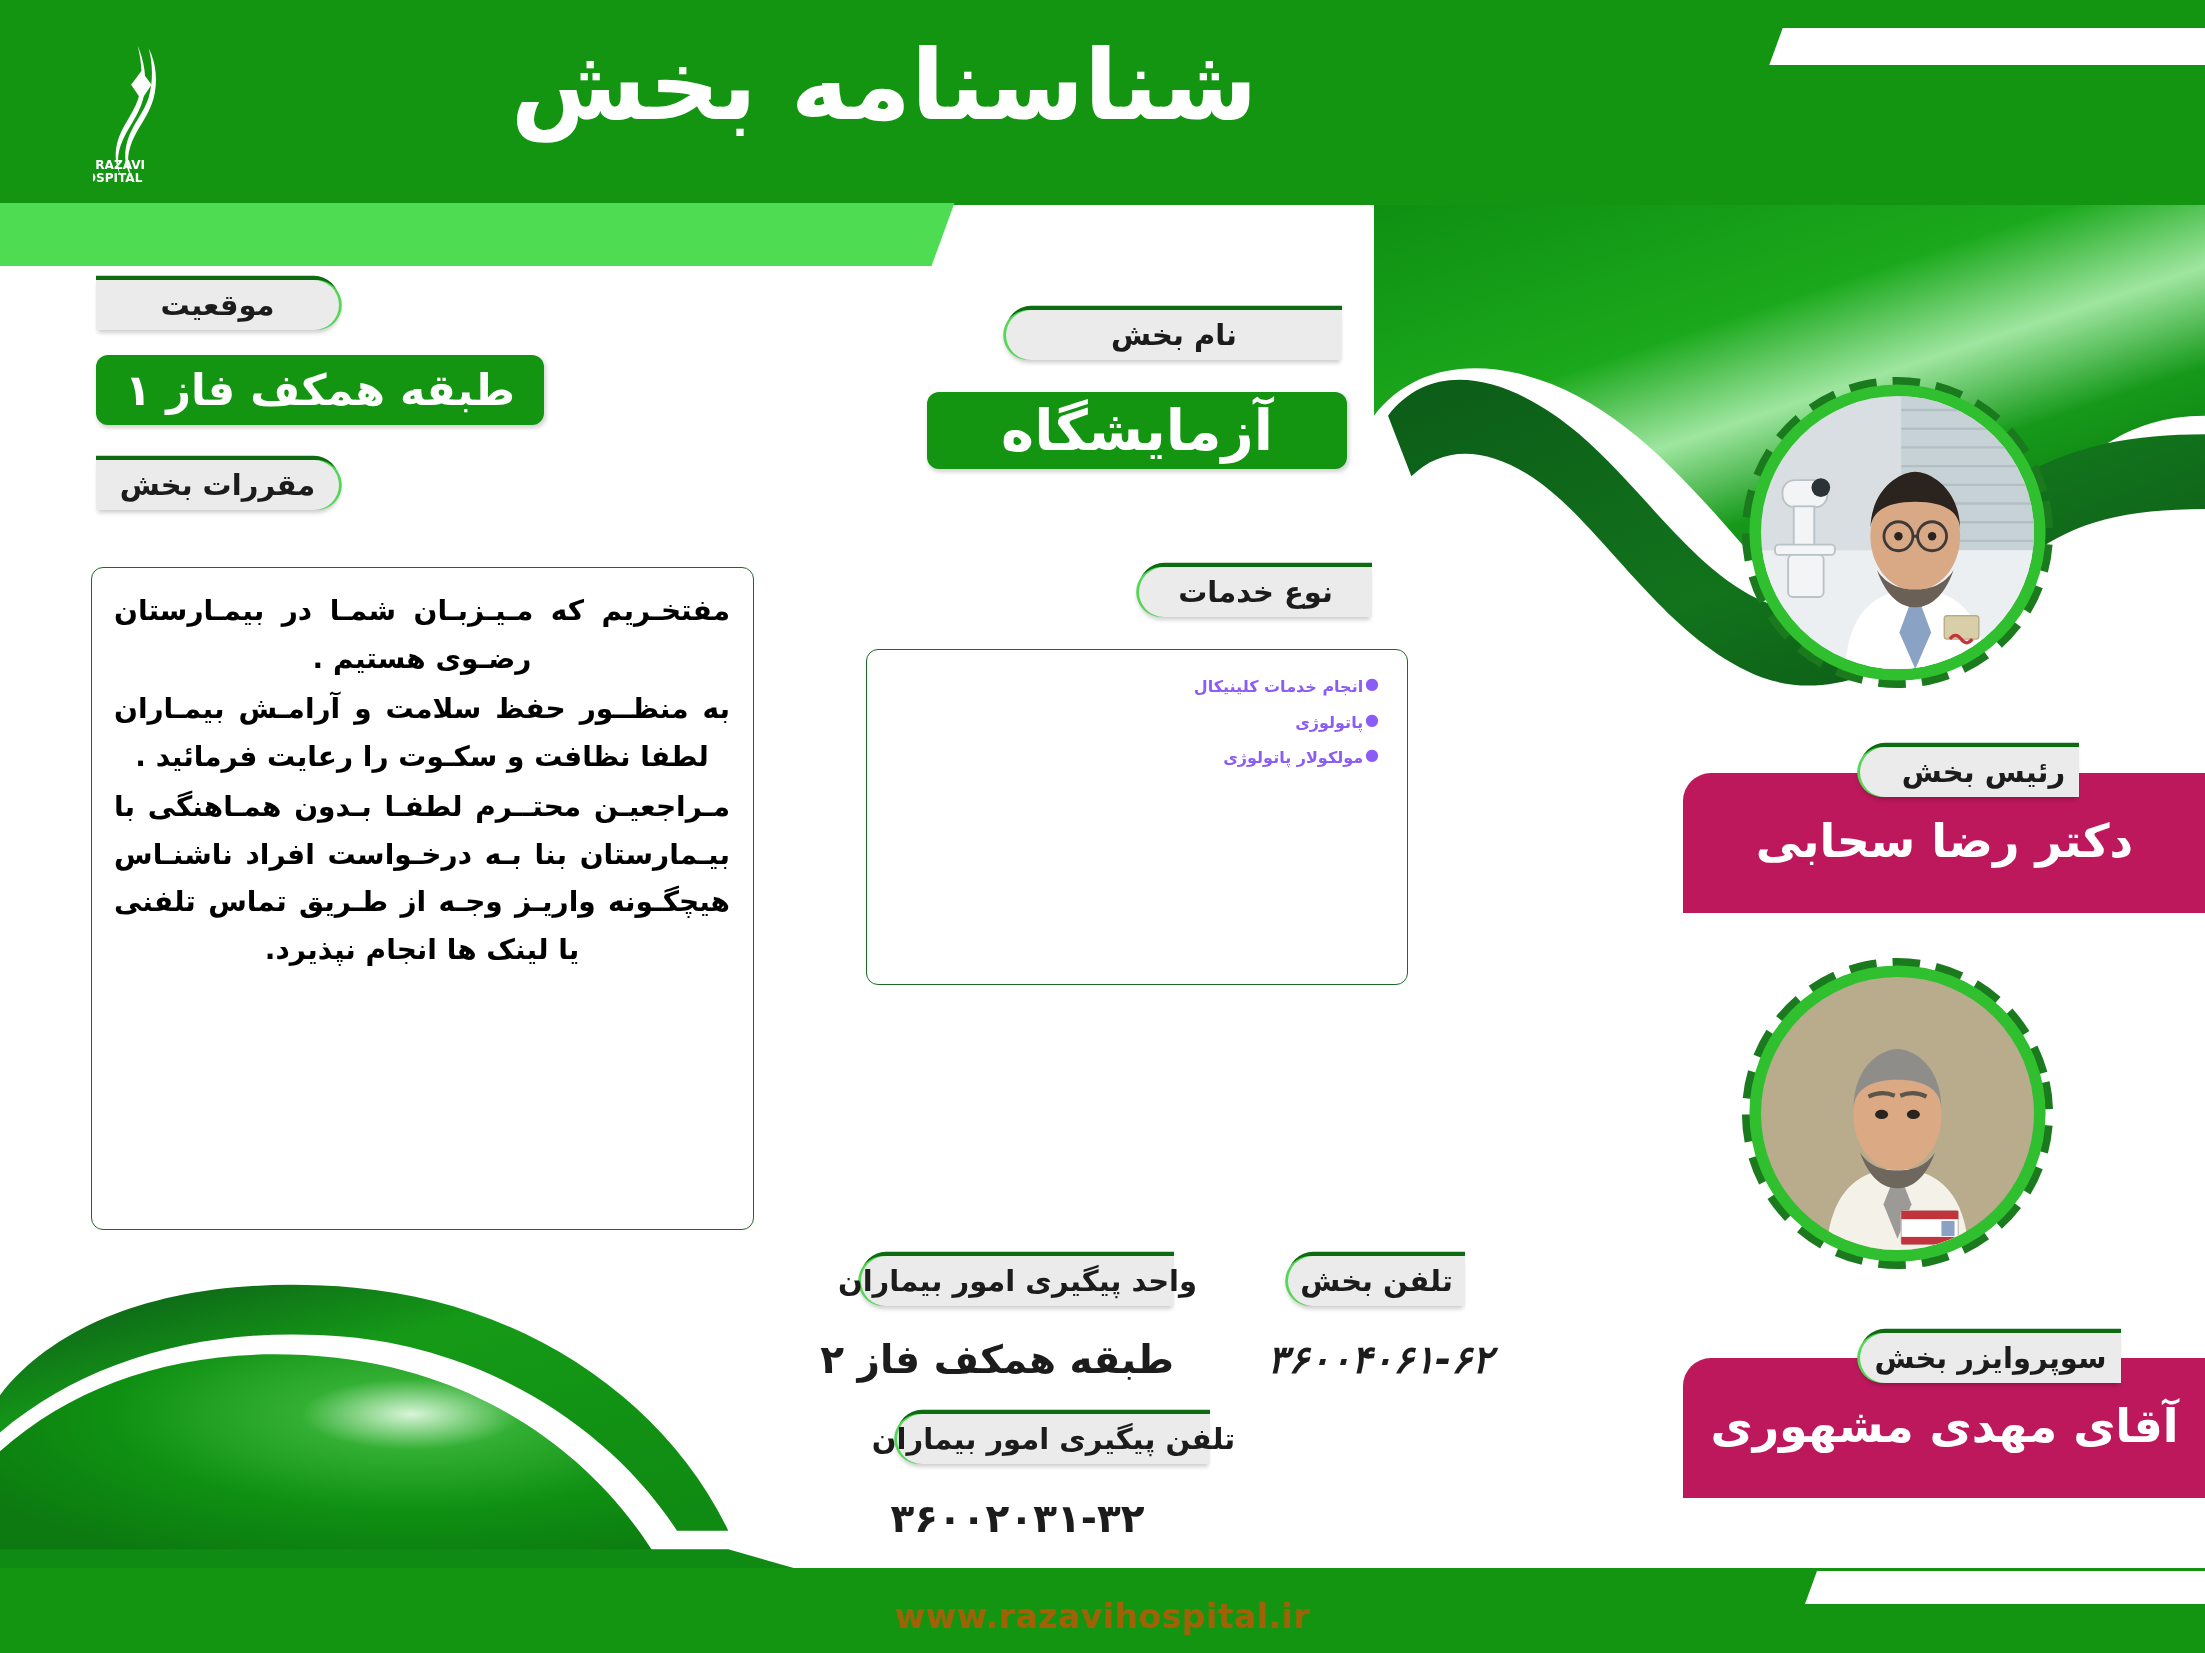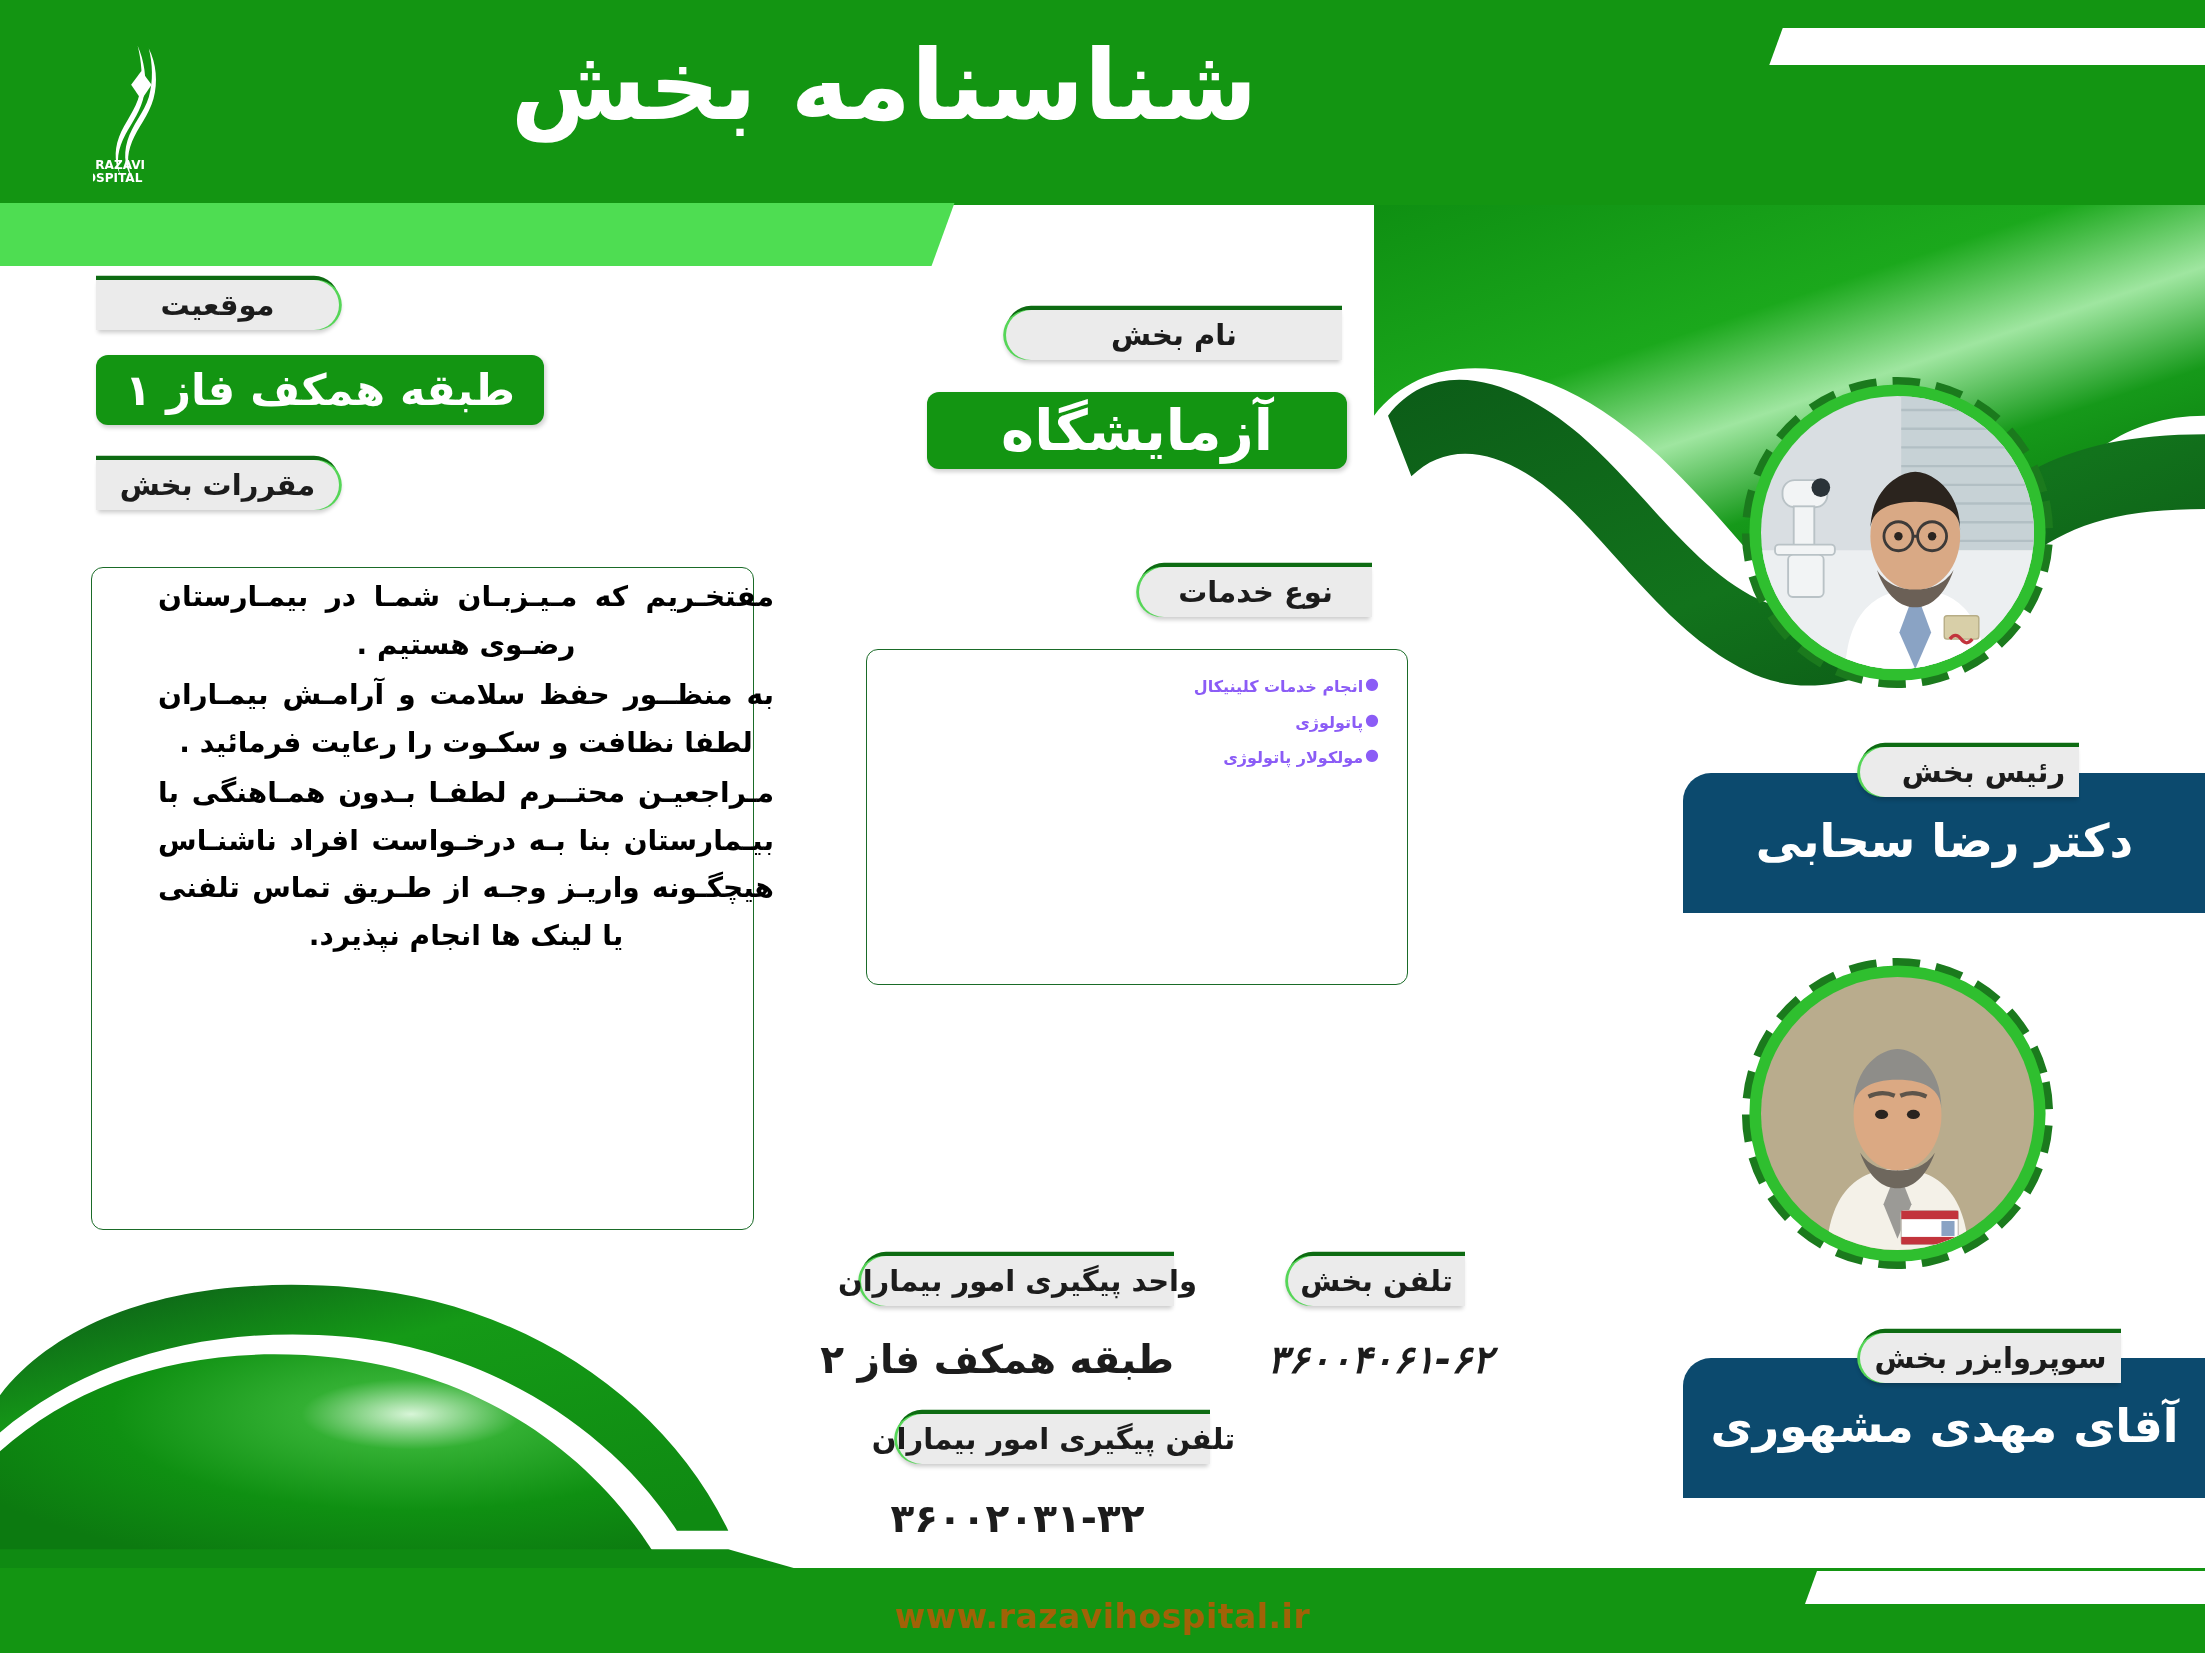--- a/index.html
+++ b/index.html
@@ -193,21 +193,21 @@
     left: 27px; top: 27px;
     width: 273px; height: 273px;
     border-radius: 50%;
     overflow: hidden;
   }
   .photo-inner svg { width: 100%; height: 100%; display: block; }
 
   
   .nameplate {
     position: absolute;
-    background: #0c4a6e;
+    background: #be185d;
     color: #ffffff;
     font-size: 46px;
     font-weight: 700;
     display: flex;
     align-items: center;
     justify-content: center;
     z-index: 9;
     white-space: nowrap;
     border-radius: 28px 0 0 0;
     letter-spacing: -0.5px;
@@ -317,21 +317,21 @@
   </div>
 
   <div class="pill" style="left:96px; top:280px; width:243px;">موقعیت</div>
 
   <div class="greenbox" style="left:96px; top:355px; width:448px; height:70px;">طبقه همکف فاز ۱</div>
 
   <div class="pill" style="left:96px; top:460px; width:243px;">مقررات بخش</div>
 
   <div class="panel" style="left:91px; top:567px; width:663px; height:663px;"></div>
 
-  <div class="rules-text" style="left:114px; top:573px; width:616px;margin-left:44px;">
+  <div class="rules-text" style="left:114px; top:587px; width:616px;">
     <p>مفتخـریم که مـیـزبـان شمـا در بیمـارستان رضـوی هستیم .</p>
     <p>به منظــور حفظ سلامت و آرامـش بیمـاران لطفا نظافت و سکـوت را رعایت فرمائید .</p>
     <p>مـراجعیـن محتــرم لطفـا بـدون همـاهنگی با بیـمارستان بنا بـه درخـواست افراد ناشنـاس هیچگـونه واریـز وجـه از طـریق تماس تلفنی یا لینک ها انجام نپذیرد.</p>
   </div>
 
   <div class="pill flat-right" style="left:1006px; top:310px; width:336px;">نام بخش</div>
 
   <div class="greenbox" style="left:927px; top:392px; width:420px; height:77px; font-size:56px;">آزمایشگاه</div>
 
   <div class="pill flat-right" style="left:1139px; top:567px; width:233px;">نوع خدمات</div>

